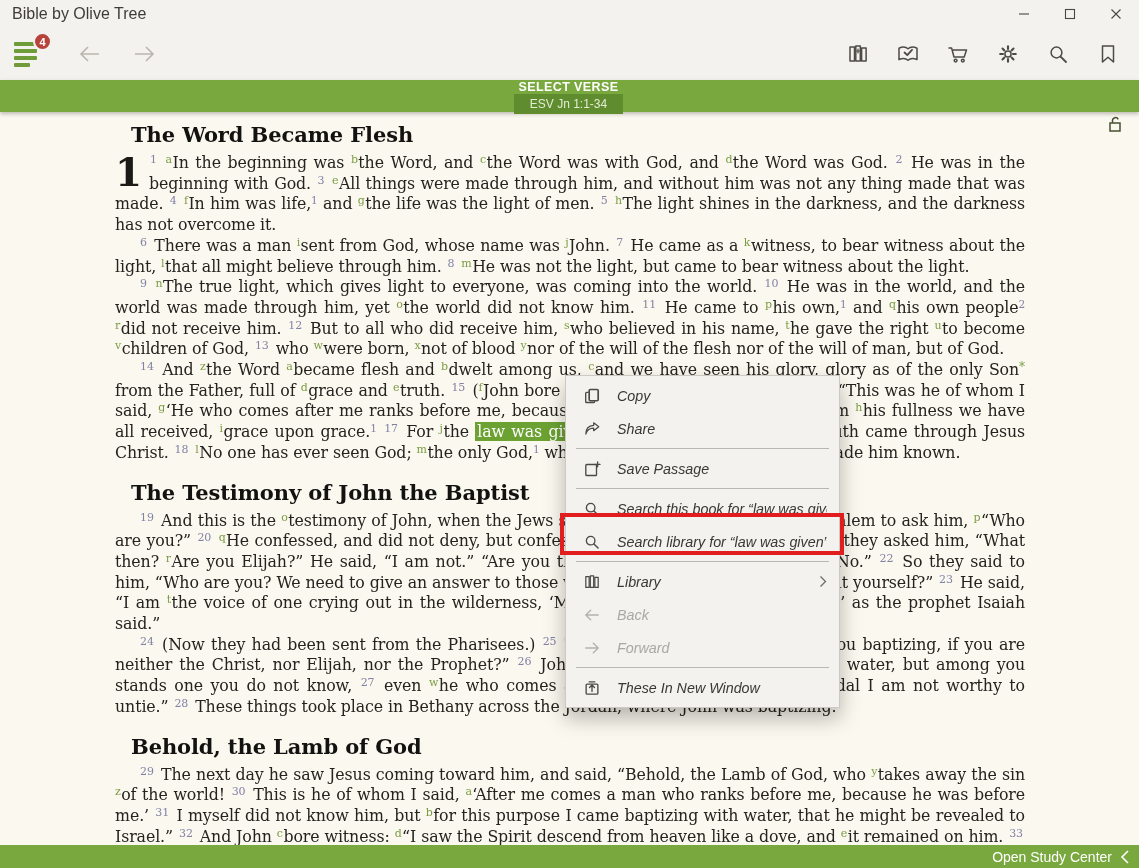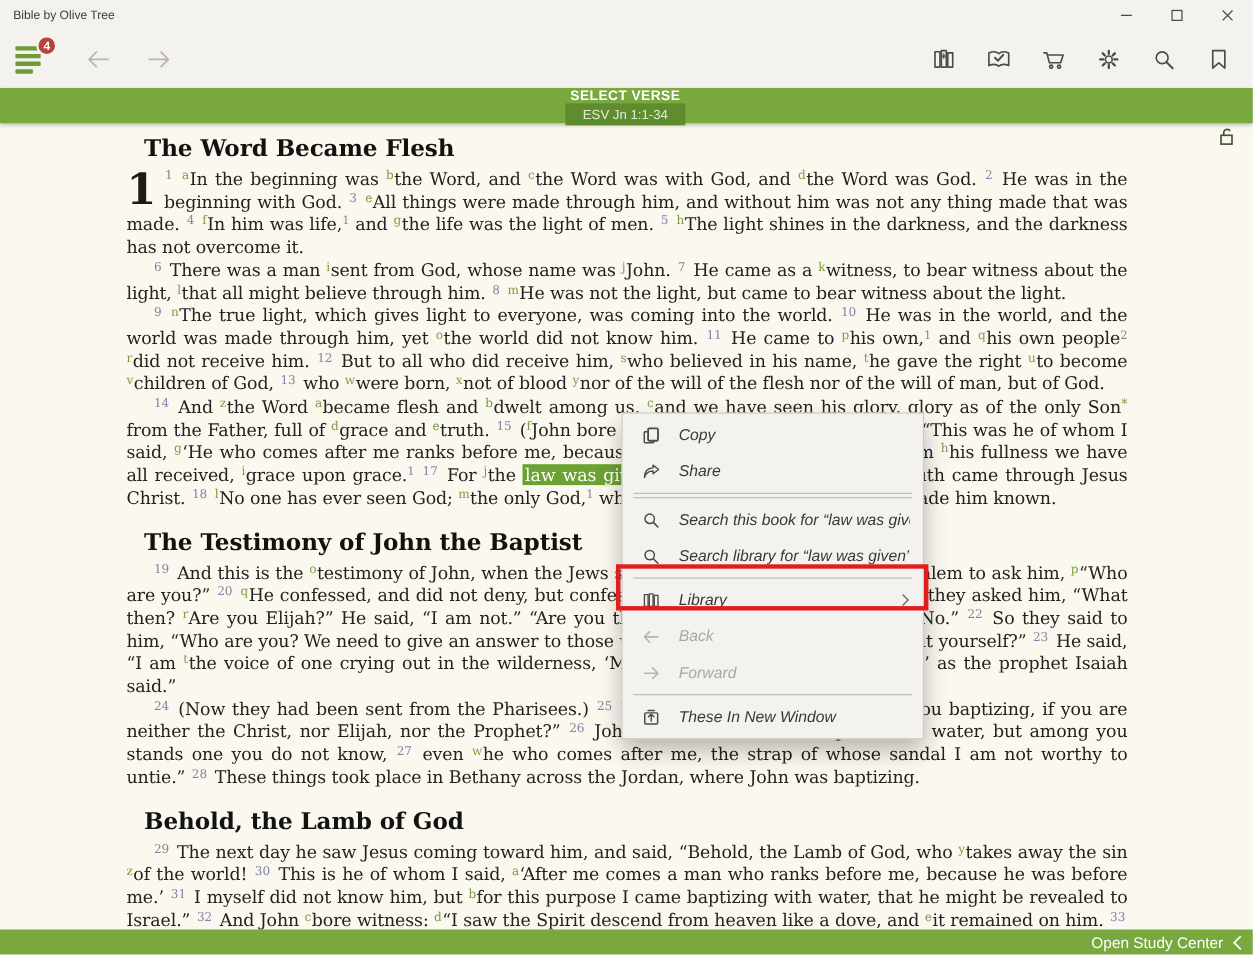--- a/index.html
+++ b/index.html
@@ -2,21 +2,21 @@
 <html><head>
 <meta charset="utf-8">
 <style>
   * { margin:0; padding:0; box-sizing:border-box; }
   html,body { width:1139px; height:868px; overflow:hidden; }
   body { font-family:"Liberation Sans", sans-serif; }
   .app { position:relative; width:1139px; height:868px; background:#f4f2ee; overflow:hidden; }
 
   
   .titlebar { position:absolute; top:0; left:0; right:0; height:28px; display:flex; align-items:center; }
-  .titlebar .title { font-size:11px; color:#3e3c38; padding-left:12px; }
+  .titlebar .title { font-size:16px; color:#3e3c38; padding-left:12px; }
   .win-controls { margin-left:auto; display:flex; height:28px; }
   .win-controls button { width:46px; height:28px; border:none; background:transparent; display:flex; align-items:center; justify-content:center; color:#4a4846; cursor:pointer; }
 
   
   .toolbar { position:absolute; top:28px; left:0; right:0; height:52px; display:flex; align-items:center; padding:0 18px 0 14px; }
   .hamburger { position:relative; width:34px; height:30px; border:none; background:transparent; cursor:pointer; }
   .hamburger .bar { position:absolute; left:0; height:3.6px; background:#6f9c38; border-radius:1px; }
   .badge { position:absolute; top:-7px; right:-4px; width:19px; height:19px; border-radius:50%; background:#b8433a; border:2px solid #f4f2ee; color:#fff; font-size:11px; font-weight:bold; display:flex; align-items:center; justify-content:center; }
   .navbtn { border:none; background:transparent; color:#b9b6b0; margin-left:30px; cursor:pointer; height:30px; display:flex; align-items:center; }
   .spacer { flex:1; }
@@ -205,20 +205,29 @@
       </div>
       <div class="item">
         <span class="mi">
           <svg width="18" height="18" viewBox="0 0 16 16" fill="none" stroke="currentColor" stroke-width="1.5" stroke-linecap="round" stroke-linejoin="round">
             <path d="M9.5 2.5 L14 6 L9.5 9.5 V7.3 C5.5 7.3 3.5 9.5 2.5 12.5 C2.5 8 5 4.9 9.5 4.7 Z" stroke-width="1.1"></path>
           </svg>
         </span>
         <span class="lbl">Share</span>
       </div>
       <div class="sep"></div>
+      <div class="item">
+        <span class="mi">
+          <svg width="18" height="18" viewBox="0 0 16 16" fill="none" stroke="currentColor" stroke-width="1.5" stroke-linecap="round" stroke-linejoin="round">
+            <rect x="2.5" y="4" width="9.5" height="9.8" rx="0.8" stroke-width="1.2"></rect>
+            <path d="M13 1.8 V6 M10.9 3.9 H15.1" stroke-width="1.2"></path>
+          </svg>
+        </span>
+        <span class="lbl">Save Passage</span>
+      </div>
       <div class="sep"></div>
       <div class="item">
         <span class="mi">
           <svg width="18" height="18" viewBox="0 0 16 16" fill="none" stroke="currentColor" stroke-width="1.5" stroke-linecap="round" stroke-linejoin="round">
             <circle cx="6.8" cy="6.8" r="3.8" stroke-width="1.2"></circle>
             <line x1="9.7" y1="9.7" x2="13.4" y2="13.4" stroke-width="1.3"></line>
           </svg>
         </span>
         <span class="lbl">Search this book for “law was given”</span>
       </div>

